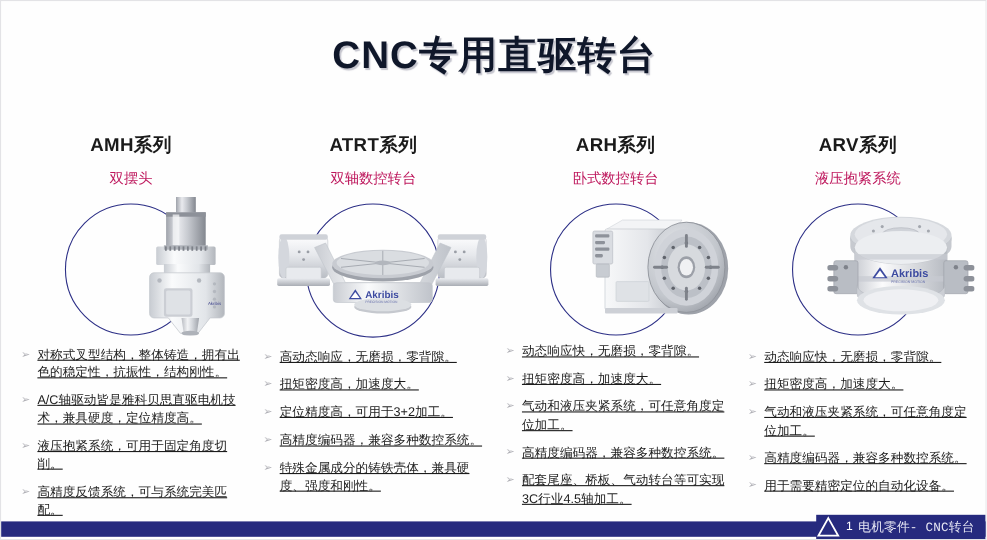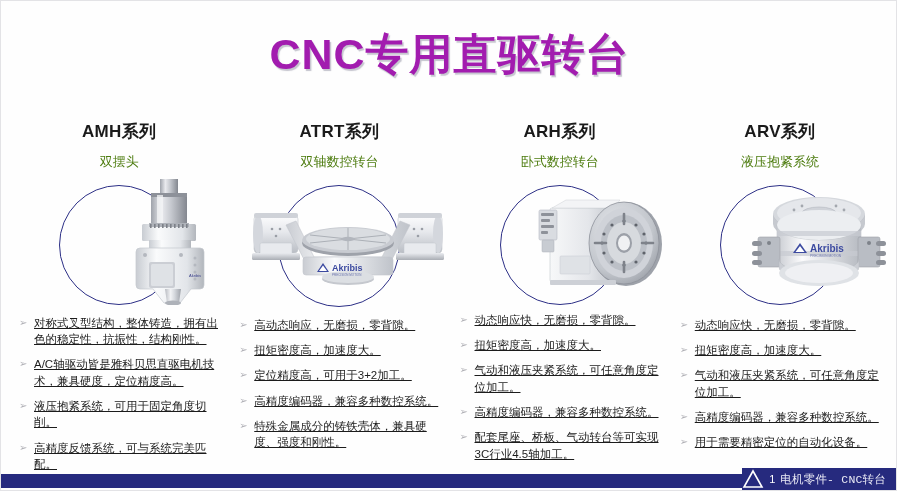--- a/index.html
+++ b/index.html
@@ -17,24 +17,24 @@
     box-sizing:border-box;
     overflow:hidden;
   }
 
   
   .title-wrap{
     position:absolute;left:0;top:32px;width:897px;text-align:center;
   }
   .title{
     display:inline-block;
-    font-size:43px;
+    font-size:35px;
     font-weight:700;
     letter-spacing:1px;
-    color:#a21caf;
+    color:#0f172a;
     text-shadow:1.5px 1.5px 1px rgba(150,150,165,.55);
     line-height:1;
   }
 
   
   .columns{
     position:absolute;left:8px;top:110px;width:881px;height:360px;
     display:flex;
   }
   .col{
@@ -42,21 +42,21 @@
     box-sizing:border-box;
     padding:0 4px;
     display:flex;flex-direction:column;align-items:center;margin-top:12px;
   }
   .col-head{
     font-size:17px;font-weight:700;color:#1a1a1a;
     letter-spacing:.3px;line-height:1.1;text-align:center;
   }
   .col-sub{
     margin-top:11px;
-    font-size:13px;color:#4d7c0f;font-weight:400;text-align:center;font-family:Liberation Mono, monospace;
+    font-size:13px;color:#be185d;font-weight:400;text-align:center;font-family:Liberation Mono, monospace;
   }
 
   
   .img-zone{
     margin-top:8px;
     width:100%;height:128px;
     position:relative;
     display:flex;align-items:center;justify-content:flex-end;
   }
   .circle{

